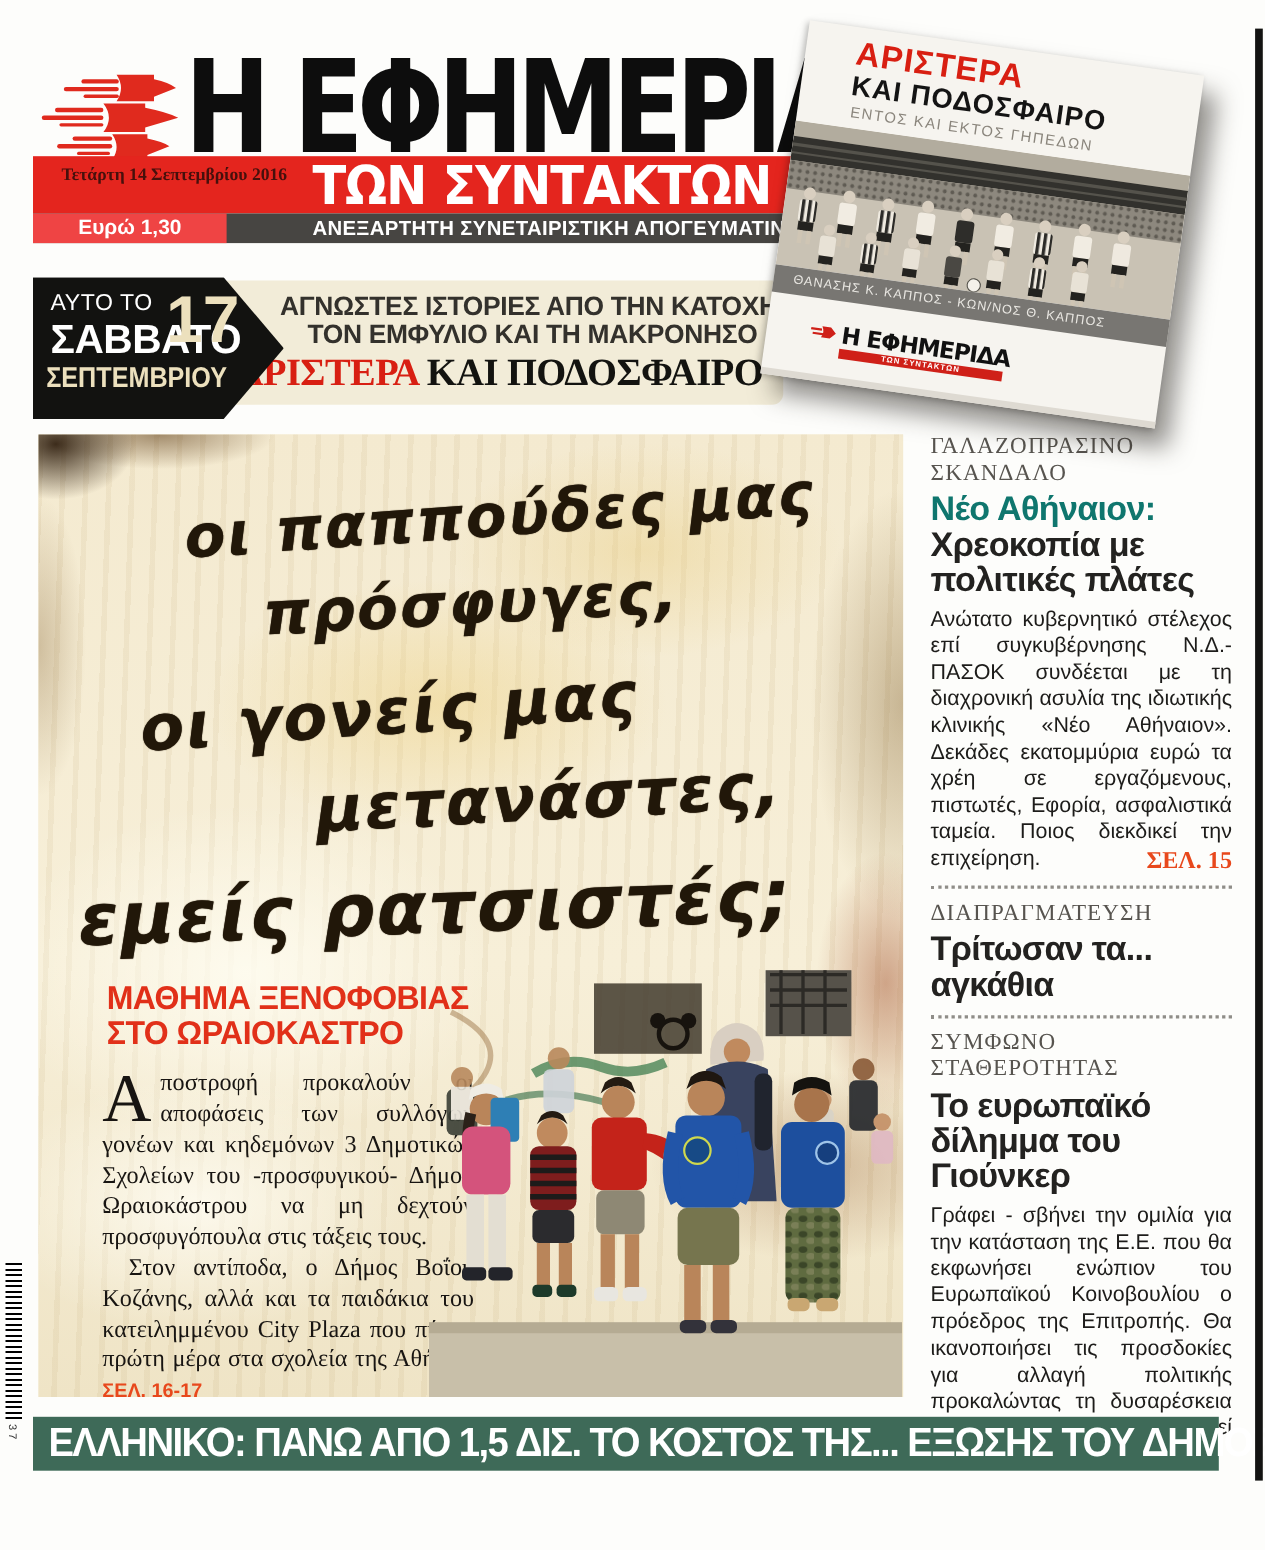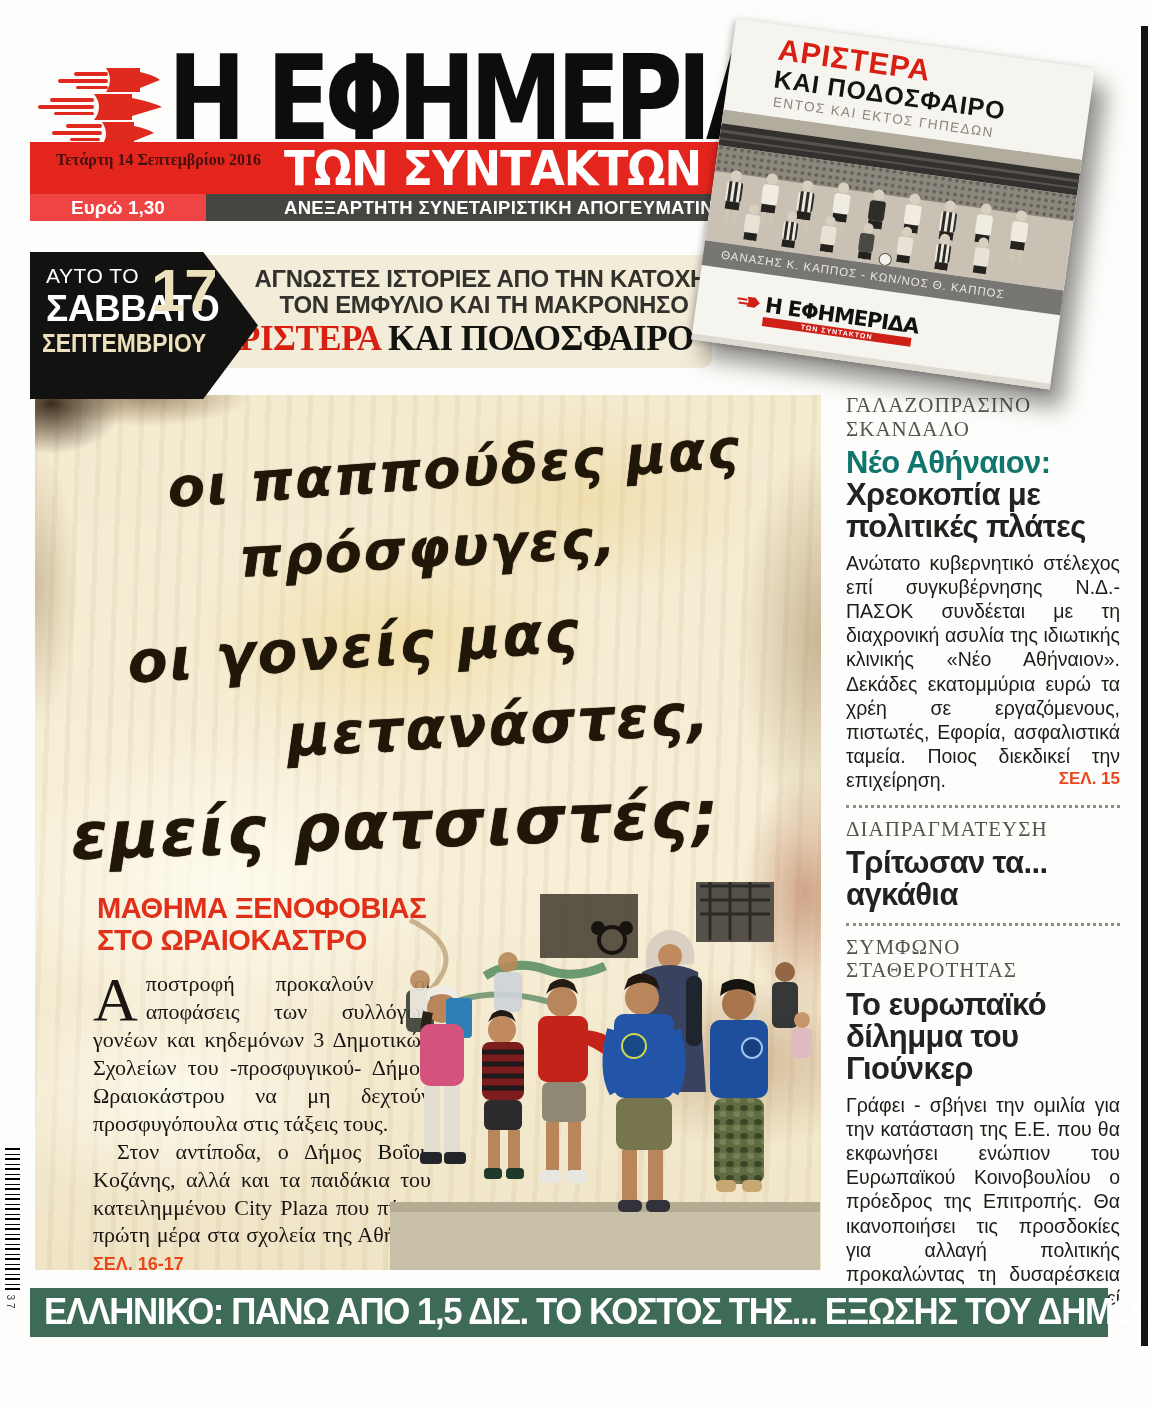--- a/index.html
+++ b/index.html
@@ -23,21 +23,21 @@
   .tagline{position:absolute;left:254px;top:0;color:#fff;font-weight:bold;font-size:18.5px;
            line-height:27px;letter-spacing:.3px;white-space:nowrap;}
 
   
   .promo-beige{left:196px;top:255px;width:516px;height:113px;background:#f2ecd8;
                border-radius:10px;z-index:3;}
   .promo-line{position:absolute;width:100%;text-align:center;color:#33312c;font-weight:bold;
               font-size:24px;letter-spacing:-.3px;}
   .promo-title{position:absolute;width:100%;text-align:center;top:64px;
                font-family:"Liberation Serif",serif;font-weight:bold;font-size:35px;letter-spacing:-.5px;}
-  .promo-arrow{left:30px;top:252px;width:228px;height:147px;background:#121210;z-index:4;
+  .promo-arrow{left:30px;top:252px;width:228px;height:129px;background:#121210;z-index:4;
                clip-path:polygon(0 0,76% 0,100% 50%,76% 100%,0 100%);}
   .arrow-l1{position:absolute;left:16px;top:12px;color:#fff;font-size:21px;font-weight:normal;letter-spacing:.5px;}
   .arrow-l2{position:absolute;left:16px;top:36px;color:#fff;font-size:37px;font-weight:bold;letter-spacing:-.5px;}
   .arrow-day{position:absolute;left:121px;top:4px;color:#ece0bd;font-size:60px;font-weight:bold;}
   .arrow-l3{position:absolute;left:12px;top:76px;color:#ece0bd;font-size:26px;font-weight:bold;
             transform:scaleX(.88);transform-origin:left top;white-space:nowrap;}
 
   
   .book{left:712px;top:42px;width:362px;height:318px;background:#f6f4ef;z-index:5;
         transform:rotate(8deg);box-shadow:14px 16px 22px rgba(40,35,30,.5), -2px 2px 6px rgba(0,0,0,.25);
@@ -80,21 +80,21 @@
   .p2{text-indent:24px;margin-top:2px;}
   .ref{color:#e8481c;font-weight:bold;font-family:"Liberation Sans",sans-serif;font-size:18px;}
 
   
   .sidebar{left:846px;top:394px;width:274px;z-index:2;}
   .sb-art{position:relative;}
   .kicker{font-family:"Liberation Serif",serif;font-size:21px;color:#57544f;letter-spacing:1px;line-height:1.12;}
   .sb-head{font-weight:bold;font-size:31px;color:#232220;line-height:1.03;letter-spacing:-.6px;margin-top:6px;}
   .sb-head .accent{color:#0f766e;}
   .sb-body{font-size:19.5px;color:#1d1c1a;line-height:1.24;text-align:justify;margin-top:8px;}
-  .sb-body .ref{font-size:17px;}
+  .sb-body .ref{font-size:22px;font-family:Liberation Serif, serif;}
   .dotted{border-bottom:3px dotted #8f8d88;margin:12px 0 10px 0;}
 
   
   .green-banner{left:30px;top:1288px;width:1078px;height:49px;background:#3e6a58;z-index:2;
                 color:#fff;white-space:nowrap;}
   .gb-text{position:absolute;left:14px;top:3px;font-weight:bold;font-size:37px;letter-spacing:-1.5px;
            transform:scaleX(.94);transform-origin:left top;}
 
   
   .edge-line{left:1141px;top:26px;width:7px;height:1320px;background:#131312;z-index:6;}

